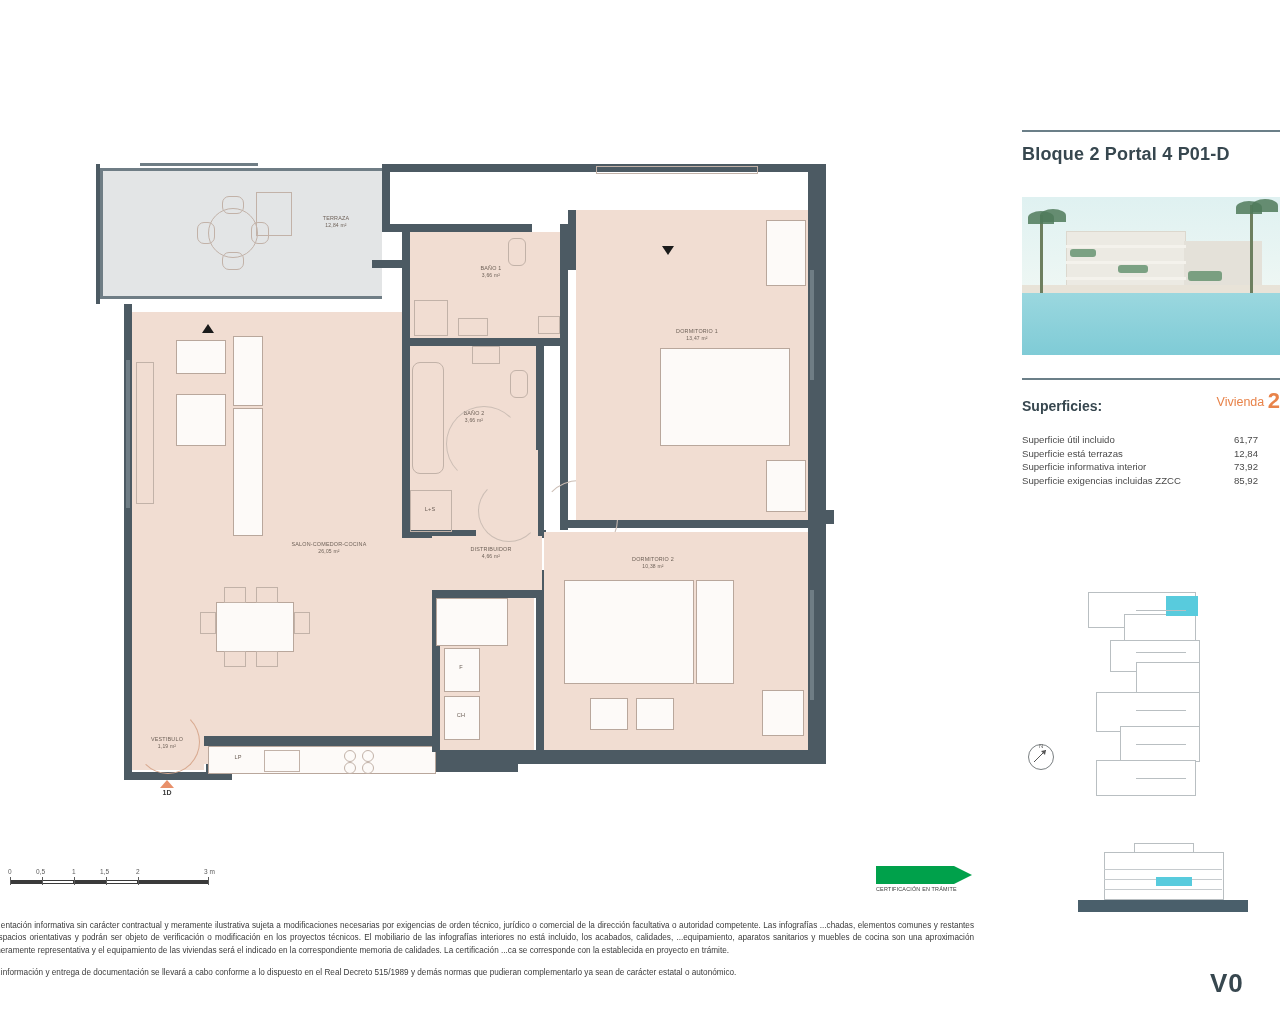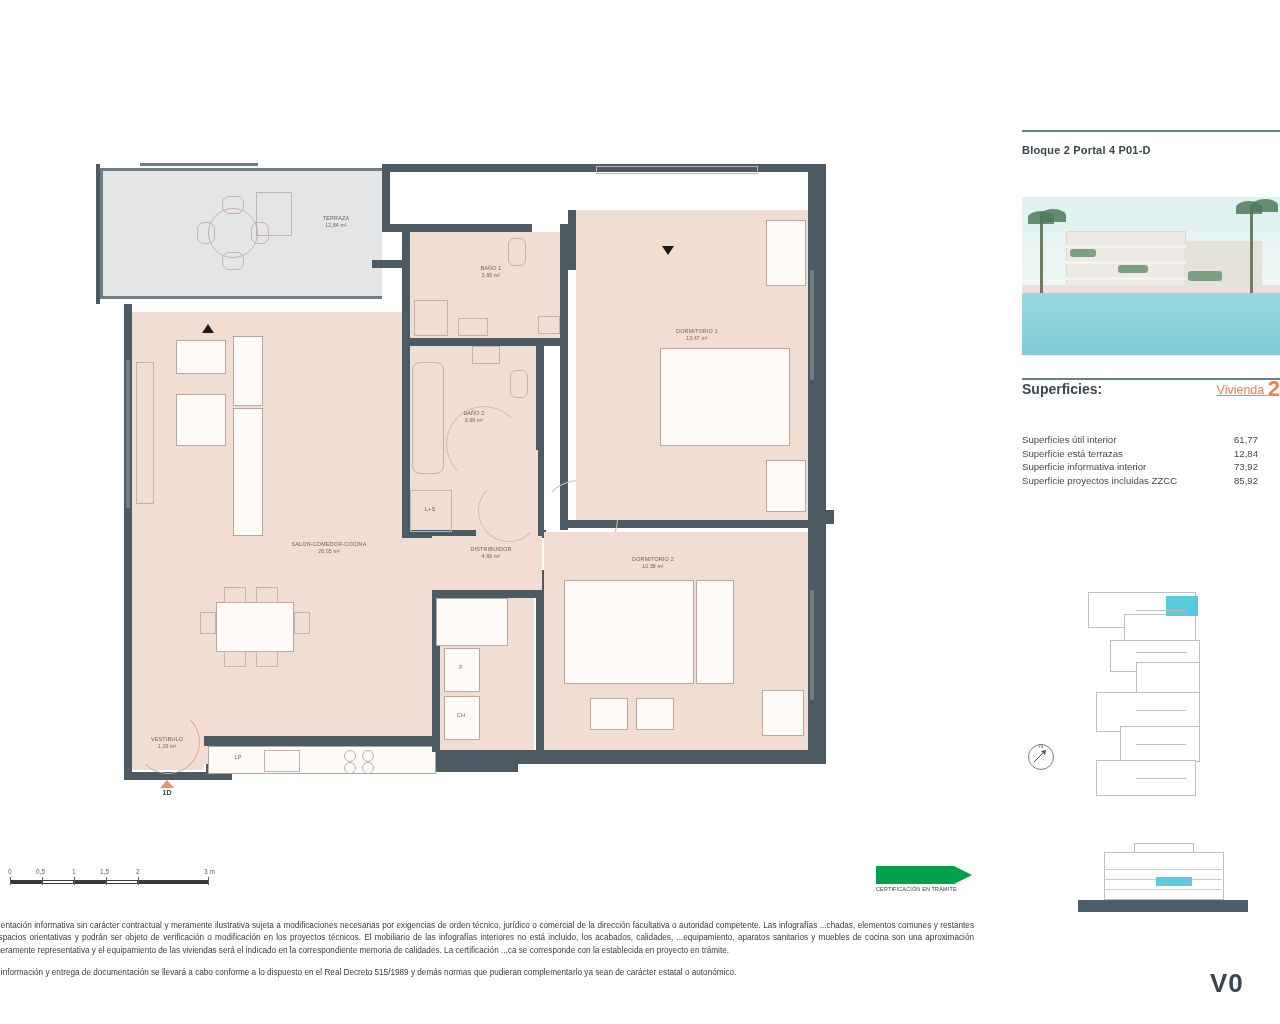--- a/index.html
+++ b/index.html
@@ -6,40 +6,40 @@
   body{
     width:1280px;height:1024px;background:#ffffff;
     font-family:"Liberation Sans", sans-serif;
     color:#3a3a3a;position:relative;overflow:hidden;
   }
   .canvas{position:absolute;left:0;top:0;width:1280px;height:1024px;}
 
   
   .panel{position:absolute;left:1022px;top:130px;width:258px;}
   .panel-rule{height:2px;background:#6b7f88;width:258px;}
-  .panel-title{font-size:11px;font-weight:bold;color:#37474f;margin-top:12px;letter-spacing:.2px;}
+  .panel-title{font-size:18px;font-weight:bold;color:#37474f;margin-top:12px;letter-spacing:.2px;}
   .render{
     position:absolute;left:1022px;top:197px;width:258px;height:158px;
     background:linear-gradient(180deg,#cfe8ea 0%, #dff0ef 42%, #bfe4e6 43%, #a9dce1 100%);
     overflow:hidden;
   }
   .render .sky{position:absolute;left:0;top:0;width:100%;height:58%;background:linear-gradient(180deg,#dff1f1,#eef7f4);}
   .render .bldg{position:absolute;left:44px;top:34px;width:120px;height:58px;background:#eceae3;box-shadow:0 0 0 1px #dcd8ce inset;}
   .render .bldg2{position:absolute;left:162px;top:44px;width:78px;height:48px;background:#e4e1d9;}
   .render .slab{position:absolute;background:#f4f2ec;}
   .render .pool{position:absolute;left:0;bottom:0;width:100%;height:44%;background:linear-gradient(180deg,#9ed9e0,#7fcbd6);}
   .render .pooldeck{position:absolute;left:0;top:56%;width:100%;height:8px;background:#e8e3d8;}
   .render .palm{position:absolute;width:3px;background:#6d7f5f;}
   .render .frond{position:absolute;width:26px;height:13px;border-radius:50% 50% 0 0;background:#4f7a5b;opacity:.85;}
   .render .green{position:absolute;background:#5f8f6a;opacity:.8;border-radius:3px;}
 
   .sup-rule{position:absolute;left:1022px;top:378px;width:258px;height:2px;background:#6b7f88;}
-  .sup-head{position:absolute;left:1022px;top:376px;width:258px;display:flex;justify-content:space-between;align-items:center;}
+  .sup-head{position:absolute;left:1022px;top:388px;width:258px;display:flex;justify-content:space-between;align-items:flex-end;}
   .sup-title{font-size:14px;font-weight:bold;color:#37474f;}
-  .sup-right{font-size:12.5px;color:#e8834a;text-decoration:underline;}
+  .sup-right{font-size:12.5px;color:#e8834a;}
   .sup-right b{font-size:22px;font-weight:bold;color:#e8834a;vertical-align:-2px;}
   .sup-list{position:absolute;left:1022px;top:433px;width:268px;font-size:9.6px;color:#4a4a4a;}
   .sup-list .row{display:flex;justify-content:space-between;line-height:13.5px;}
   .sup-list .row .v{width:56px;text-align:left;}
 
   
   .keyplan{position:absolute;left:1080px;top:592px;width:160px;height:225px;}
   .kp-box{position:absolute;border:1px solid #b9bfc2;background:#fff;}
   .kp-fill{position:absolute;background:#58cbdd;}
   .kp-line{position:absolute;background:#b9bfc2;}
@@ -305,33 +305,33 @@
   <div class="sup-head">
     <div class="sup-title">Superficies:</div>
     <div class="sup-right">
       <span>Vivienda</span>
       <b>2</b>
     </div>
   </div>
 
   <div class="sup-list">
     <div class="row">
-      <span>Superficies útil interior</span>
+      <span>Superficie útil incluido</span>
       <span class="v">61,77</span>
     </div>
     <div class="row">
       <span>Superficie está terrazas</span>
       <span class="v">12,84</span>
     </div>
     <div class="row">
       <span>Superficie informativa interior</span>
       <span class="v">73,92</span>
     </div>
     <div class="row">
-      <span>Superficie proyectos incluidas ZZCC</span>
+      <span>Superficie exigencias incluidas ZZCC</span>
       <span class="v">85,92</span>
     </div>
   </div>
 
   <div class="keyplan">
     <div class="kp-box" style="left:8px;top:0px;width:106px;height:34px;"></div>
     <div class="kp-box" style="left:44px;top:22px;width:70px;height:28px;"></div>
     <div class="kp-fill" style="left:86px;top:4px;width:32px;height:20px;"></div>
     <div class="kp-box" style="left:30px;top:48px;width:88px;height:30px;"></div>
     <div class="kp-box" style="left:56px;top:70px;width:62px;height:34px;"></div>

